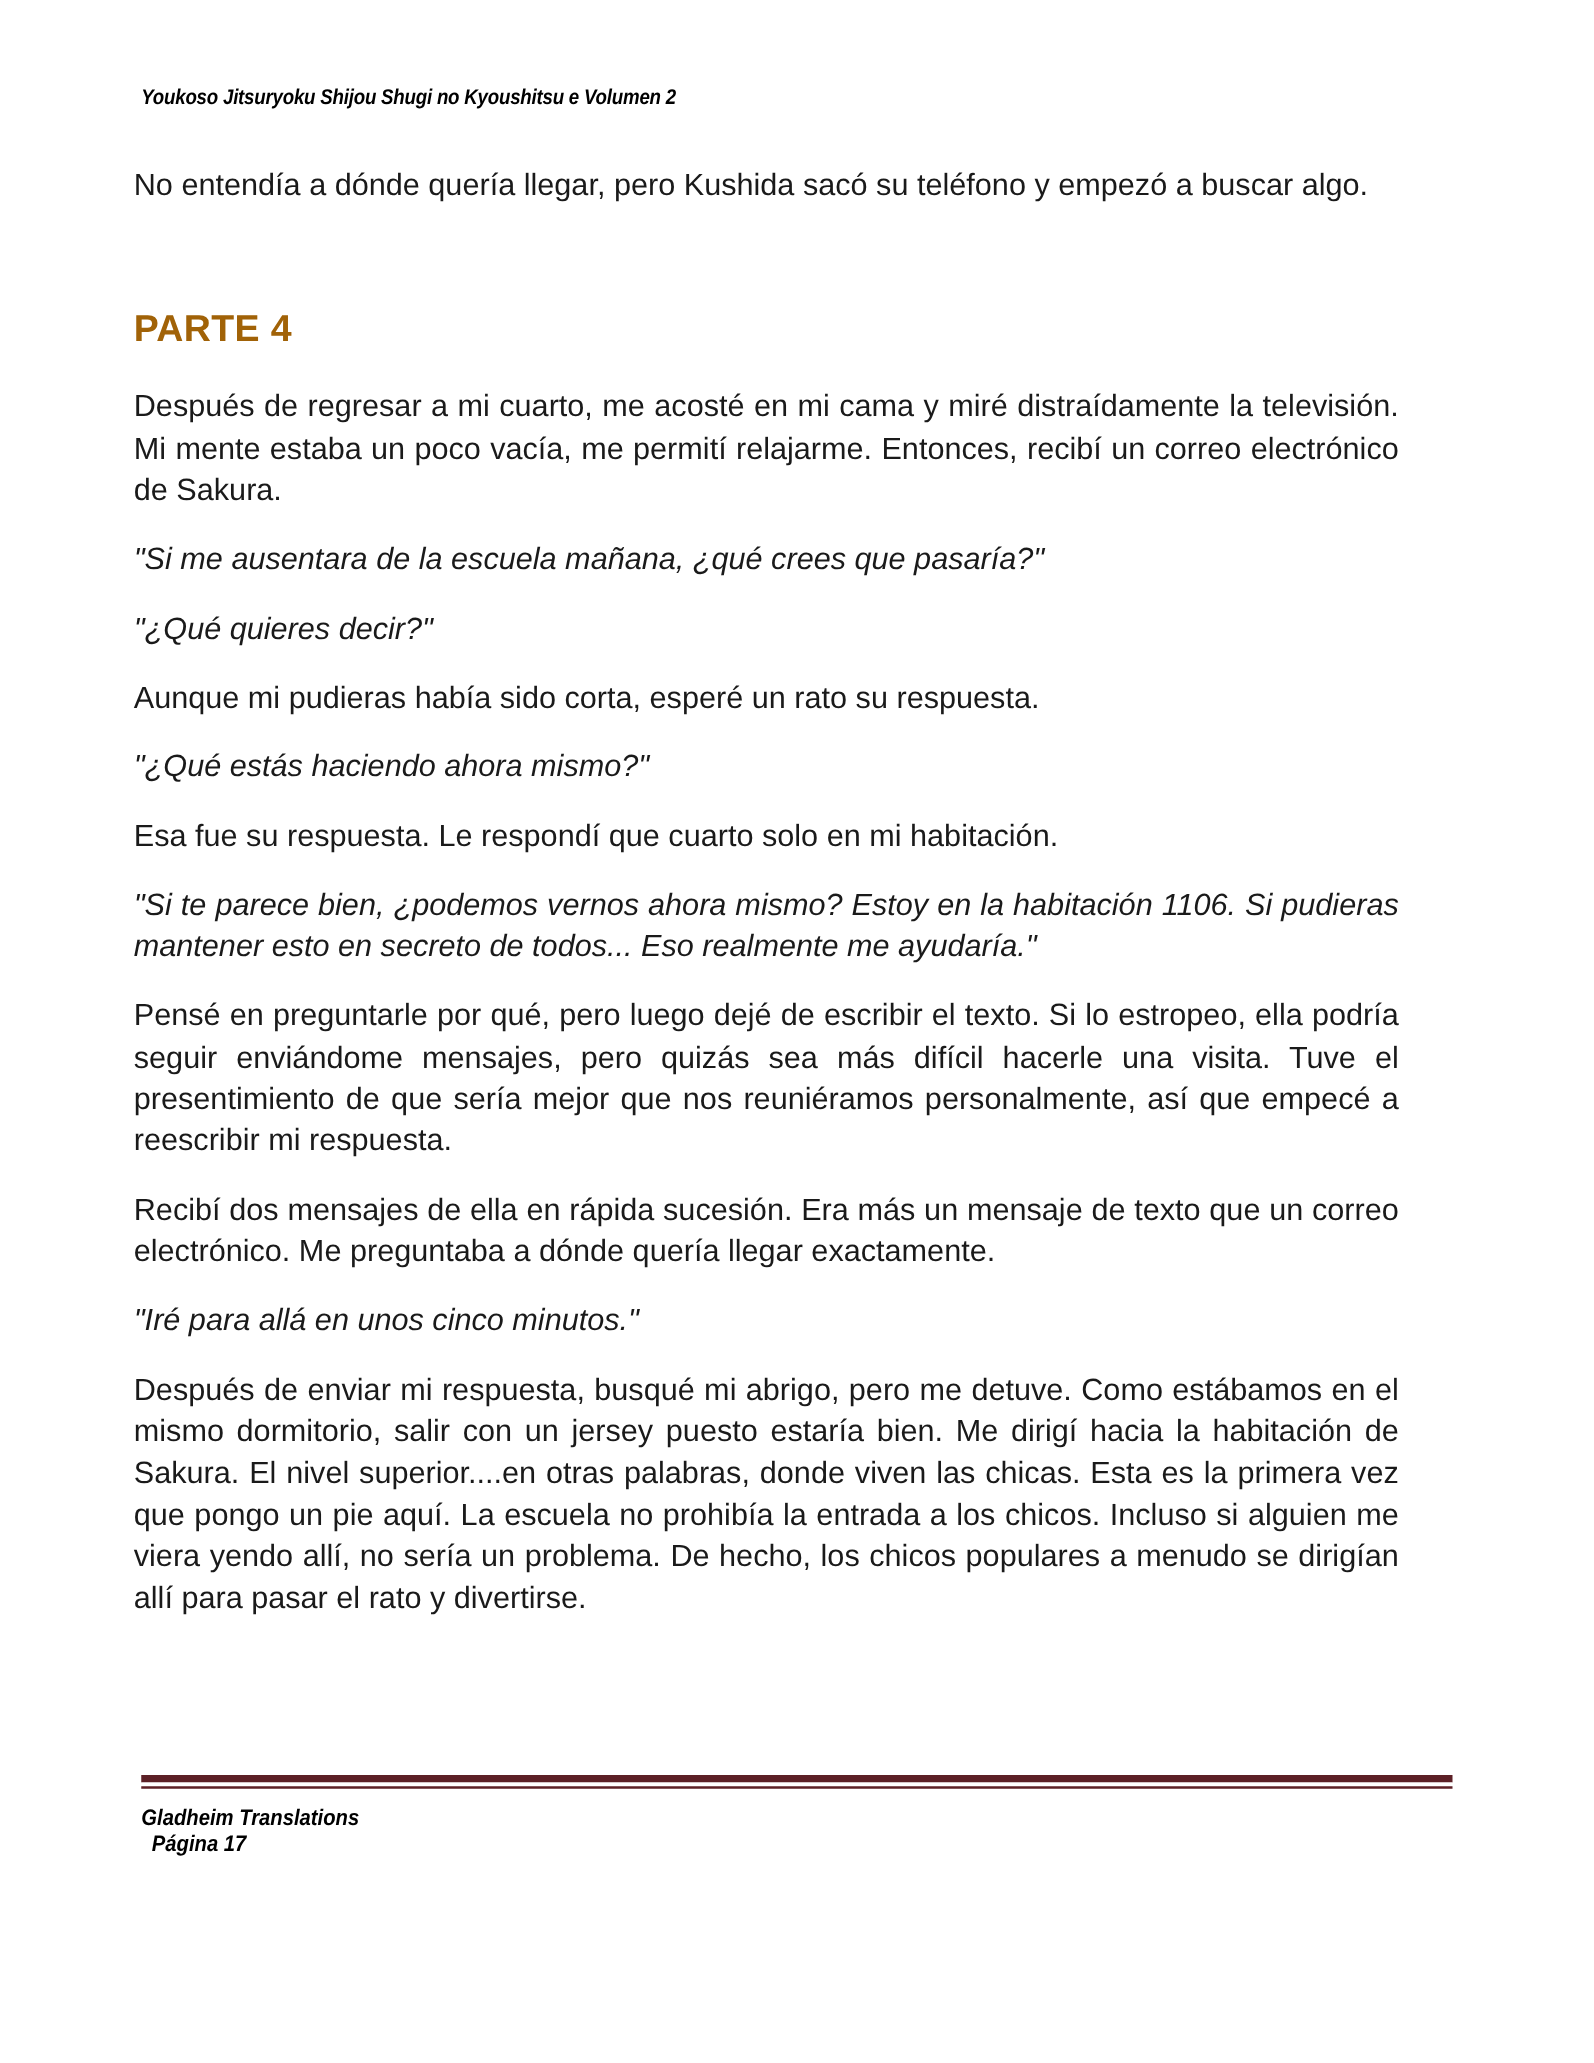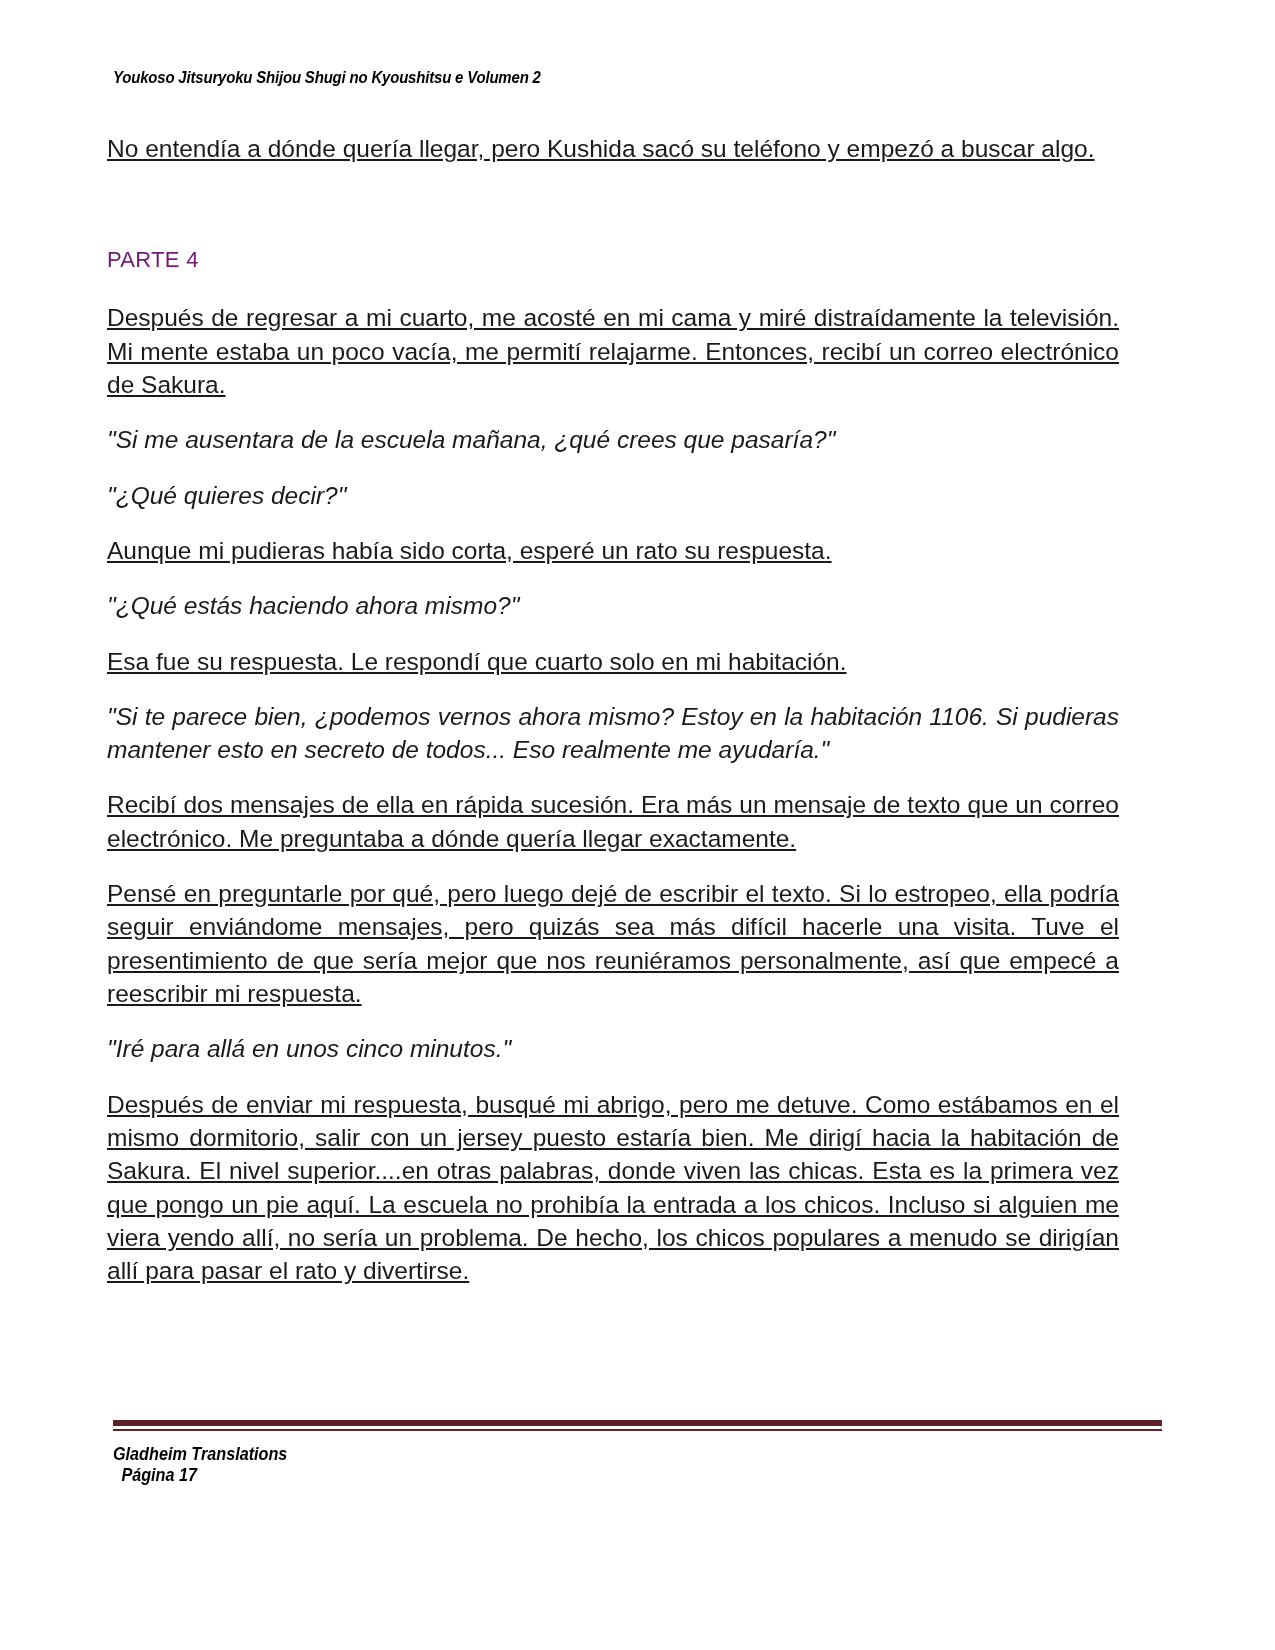--- a/index.html
+++ b/index.html
@@ -47,40 +47,39 @@
   }
 
   p.body-par {
     margin: 0 0 22px 0;
     font-size: 24.5px;
     line-height: 1.36;
     text-align: justify;
     text-justify: inter-word;
     color: #1a1a1a;
     font-weight: 400;
-    text-decoration: underline;
   }
 
   p.quote-par {
     margin: 0 0 22px 0;
     font-size: 24.5px;
     line-height: 1.36;
     font-style: italic;
     text-align: justify;
     text-justify: inter-word;
     color: #1a1a1a;
   }
 
   h2.part-heading {
     margin: 0;
     padding: 0;
-    font-size: 22px;
-    font-weight: normal;
+    font-size: 30px;
+    font-weight: bold;
     letter-spacing: 0.3px;
-    color: #701a75;
+    color: #a16207;
   }
 
   .gap-before-heading { height: 60px; }
   .gap-after-heading  { height: 28px; }
 
   
   .doc-footer {
     position: absolute;
     left: 113px;
     right: 113px;
@@ -138,22 +137,22 @@
 
     <div class="gap-after-heading"></div>
 
     <p class="body-par">Después de regresar a mi cuarto, me acosté en mi cama y miré distraídamente la televisión. Mi mente estaba un poco vacía, me permití relajarme. Entonces, recibí un correo electrónico de Sakura.</p>
     <p class="quote-par">"Si me ausentara de la escuela mañana, ¿qué crees que pasaría?"</p>
     <p class="quote-par">"¿Qué quieres decir?"</p>
     <p class="body-par">Aunque mi pudieras había sido corta, esperé un rato su respuesta.</p>
     <p class="quote-par">"¿Qué estás haciendo ahora mismo?"</p>
     <p class="body-par">Esa fue su respuesta. Le respondí que cuarto solo en mi habitación.</p>
     <p class="quote-par">"Si te parece bien, ¿podemos vernos ahora mismo? Estoy en la habitación 1106. Si pudieras mantener esto en secreto de todos... Eso realmente me ayudaría."</p>
+    <p class="body-par">Pensé en preguntarle por qué, pero luego dejé de escribir el texto. Si lo estropeo, ella podría seguir enviándome mensajes, pero quizás sea más difícil hacerle una visita. Tuve el presentimiento de que sería mejor que nos reuniéramos personalmente, así que empecé a reescribir mi respuesta.</p>
     <p class="body-par">Recibí dos mensajes de ella en rápida sucesión. Era más un mensaje de texto que un correo electrónico. Me preguntaba a dónde quería llegar exactamente.</p>
-    <p class="body-par">Pensé en preguntarle por qué, pero luego dejé de escribir el texto. Si lo estropeo, ella podría seguir enviándome mensajes, pero quizás sea más difícil hacerle una visita. Tuve el presentimiento de que sería mejor que nos reuniéramos personalmente, así que empecé a reescribir mi respuesta.</p>
     <p class="quote-par">"Iré para allá en unos cinco minutos."</p>
     <p class="body-par">Después de enviar mi respuesta, busqué mi abrigo, pero me detuve. Como estábamos en el mismo dormitorio, salir con un jersey puesto estaría bien. Me dirigí hacia la habitación de Sakura. El nivel superior....en otras palabras, donde viven las chicas. Esta es la primera vez que pongo un pie aquí. La escuela no prohibía la entrada a los chicos. Incluso si alguien me viera yendo allí, no sería un problema. De hecho, los chicos populares a menudo se dirigían allí para pasar el rato y divertirse.</p>
 
   </div>
 
   <div class="doc-footer">
     <div class="rule-thick" style="background: rgb(92, 32, 38);"></div>
     <div class="rule-gap"></div>
     <div class="rule-thin" style="background: rgb(92, 32, 38);"></div>
     <div class="footer-row">

